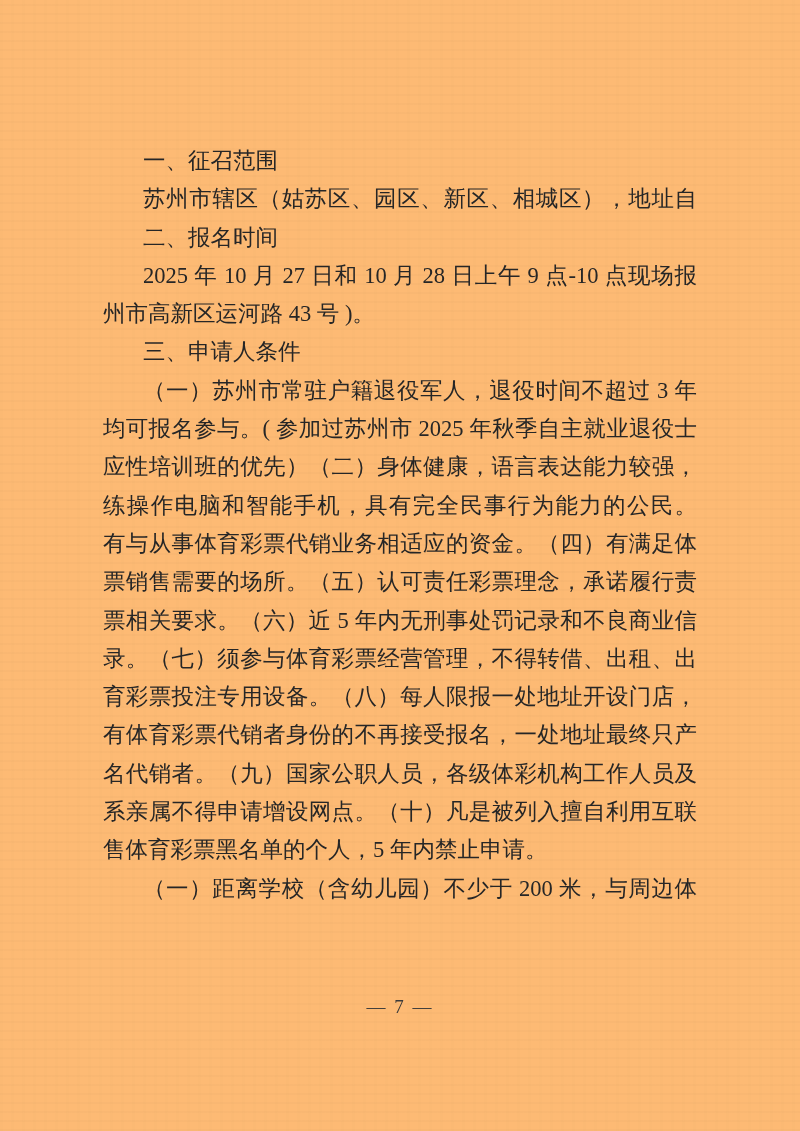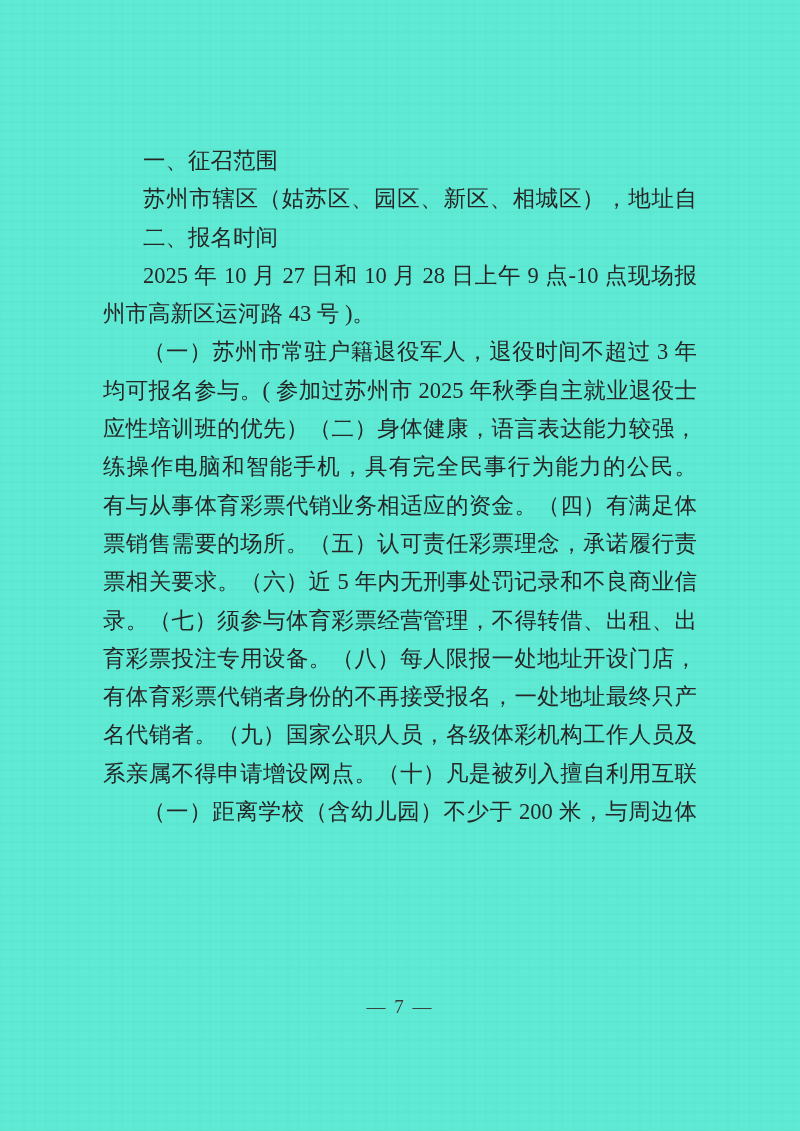--- a/index.html
+++ b/index.html
@@ -9,21 +9,21 @@
   body {
     width: 800px;
     height: 1131px;
     background: #ffffff;
     font-family: "Liberation Serif", "DejaVu Serif", serif;
   }
   .page {
     position: relative;
     width: 800px;
     height: 1131px;
-    background: #5eead4;
+    background: #fdba74;
     overflow: hidden;
   }
   
   .page::before {
     content: "";
     position: absolute;
     inset: 0;
     background:
       repeating-linear-gradient(0deg,
         rgba(0,0,0,0.015) 0px, rgba(0,0,0,0.015) 2px,
@@ -71,30 +71,32 @@
 </head>
 <body>
 
 <div class="page">
   <div class="text-block" id="text-block">
       <div class="line indent">一、征召范围</div>
       <div class="line indent fill">苏州市辖区（姑苏区、园区、新区、相城区），地址自荐，</div>
       <div class="line indent">二、报名时间</div>
       <div class="line indent fill">2025 年 10 月 27 日和 10 月 28 日上午 9 点-10 点现场报名( 苏</div>
       <div class="line">州市高新区运河路 43 号 )。</div>
+      <div class="line indent">三、申请人条件</div>
       <div class="line indent fill">（一）苏州市常驻户籍退役军人，退役时间不超过 3 年的，</div>
       <div class="line fill">均可报名参与。( 参加过苏州市 2025 年秋季自主就业退役士兵适</div>
       <div class="line fill">应性培训班的优先）（二）身体健康，语言表达能力较强，能熟</div>
       <div class="line fill">练操作电脑和智能手机，具有完全民事行为能力的公民。（三）</div>
       <div class="line fill">有与从事体育彩票代销业务相适应的资金。（四）有满足体育彩</div>
       <div class="line fill">票销售需要的场所。（五）认可责任彩票理念，承诺履行责任彩</div>
       <div class="line fill">票相关要求。（六）近 5 年内无刑事处罚记录和不良商业信用记</div>
       <div class="line fill">录。（七）须参与体育彩票经营管理，不得转借、出租、出售体</div>
       <div class="line fill">育彩票投注专用设备。（八）每人限报一处地址开设门店，已具</div>
       <div class="line fill">有体育彩票代销者身份的不再接受报名，一处地址最终只产生一</div>
       <div class="line fill">名代销者。（九）国家公职人员，各级体彩机构工作人员及其直</div>
       <div class="line fill">系亲属不得申请增设网点。（十）凡是被列入擅自利用互联网销</div>
+      <div class="line">售体育彩票黑名单的个人，5 年内禁止申请。</div>
       <div class="line indent fill">（一）距离学校（含幼儿园）不少于 200 米，与周边体彩传</div>
     </div>
   <div class="footer">
     <span>— 7 —</span>
   </div>
 </div>
 
 </body></html>

